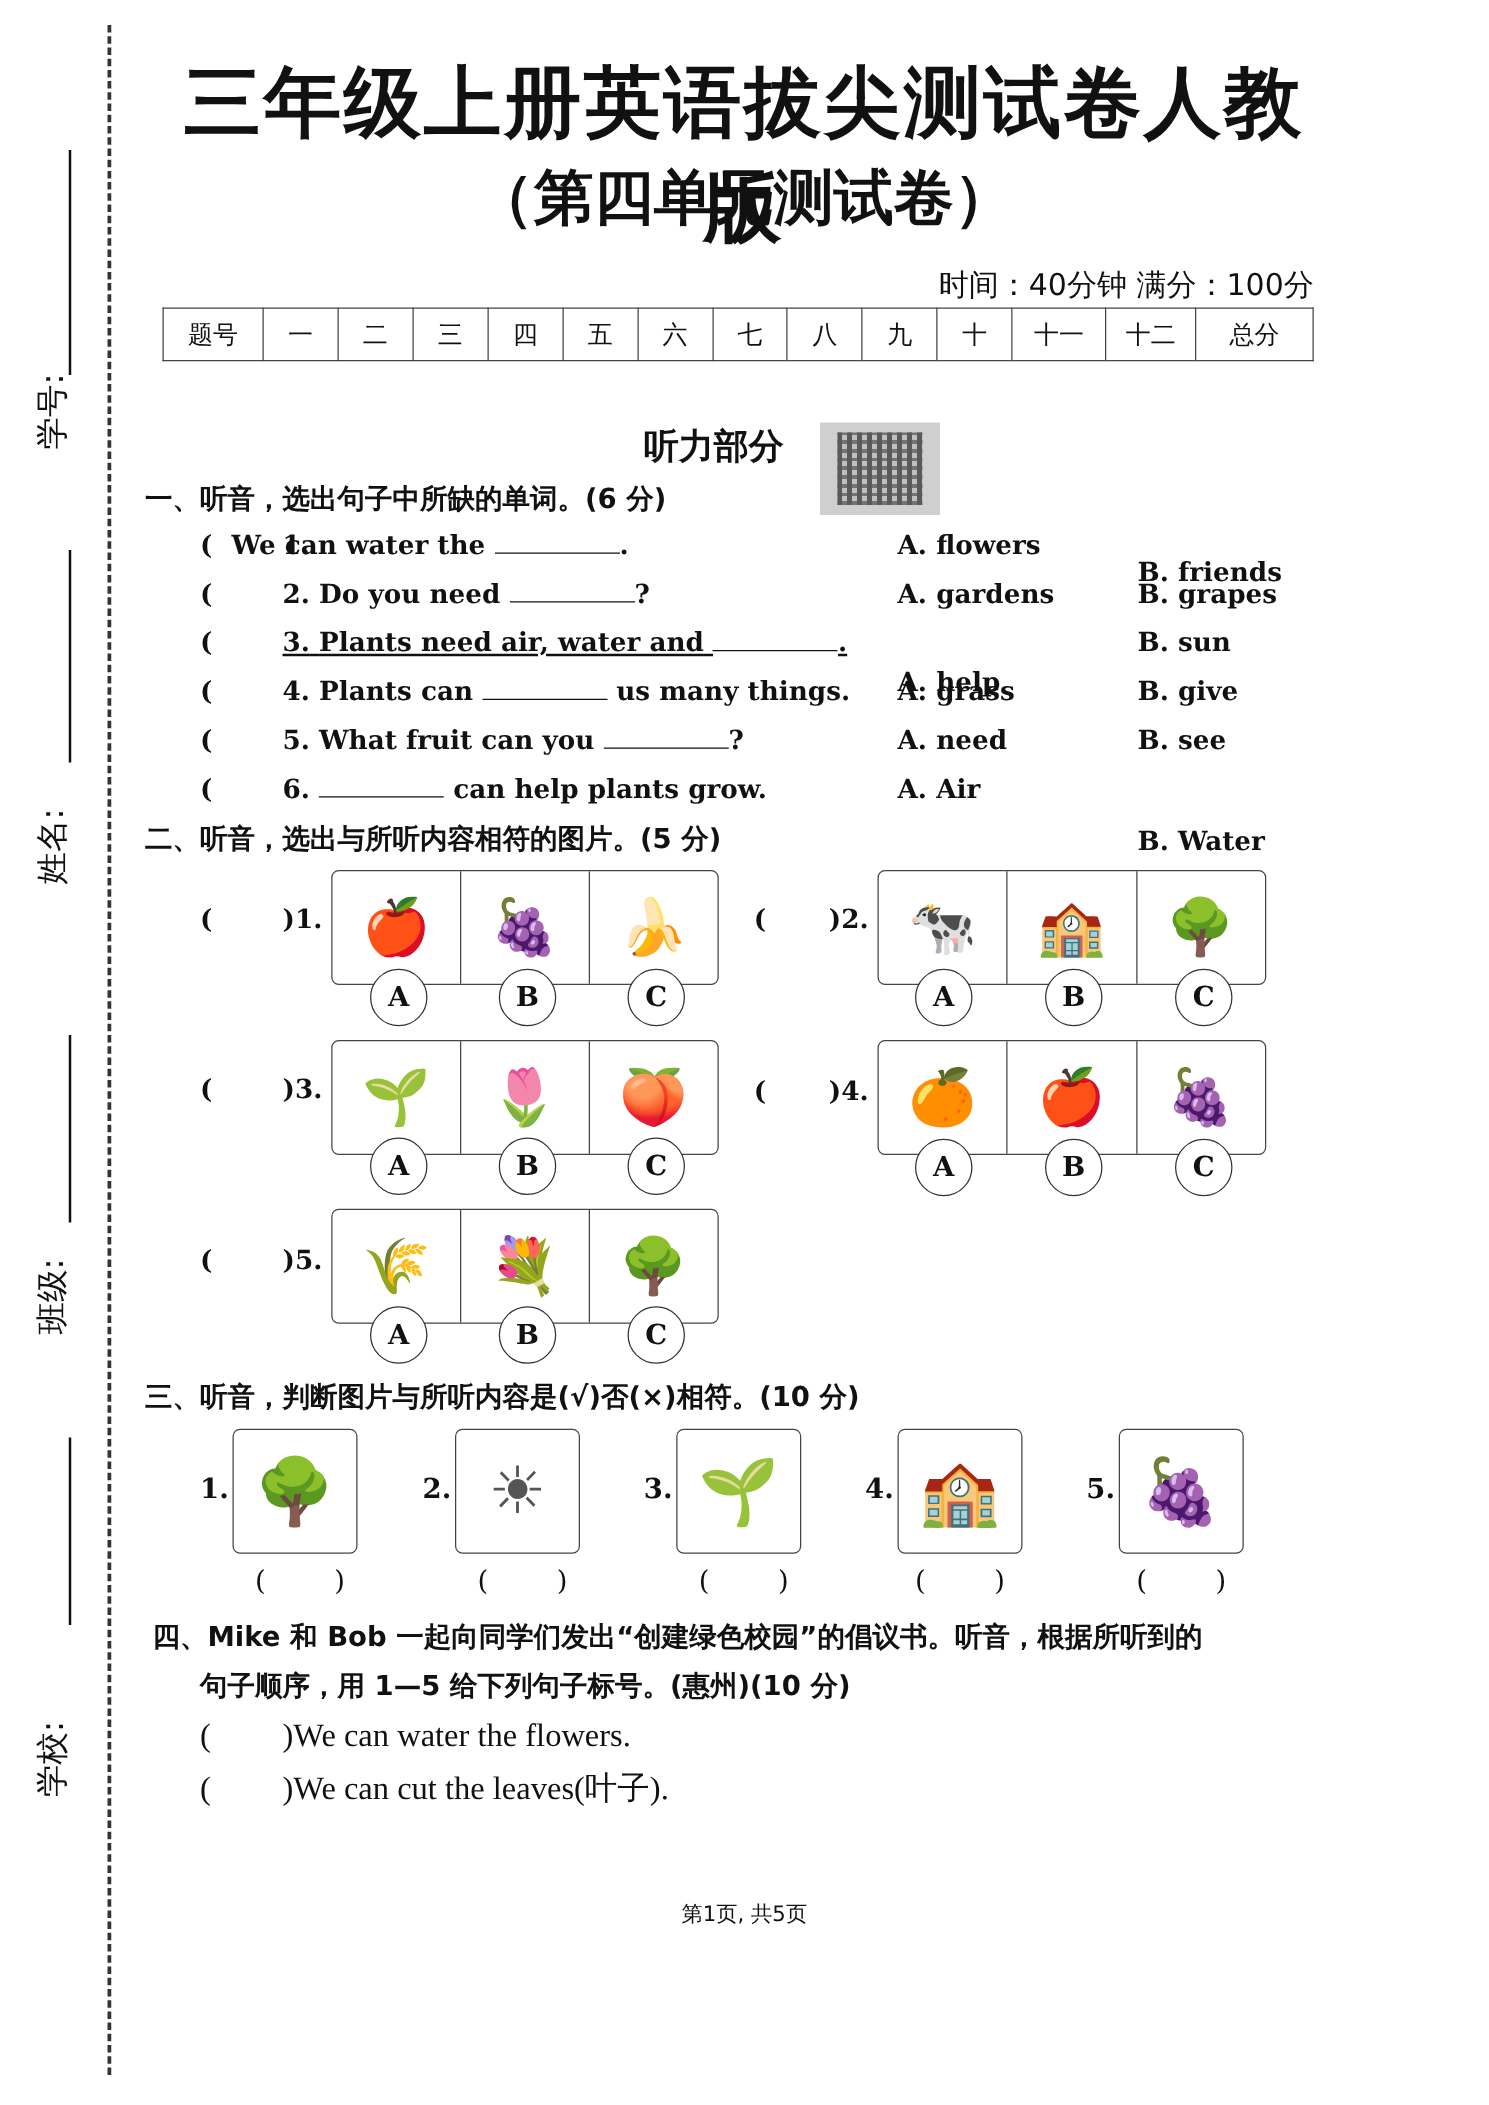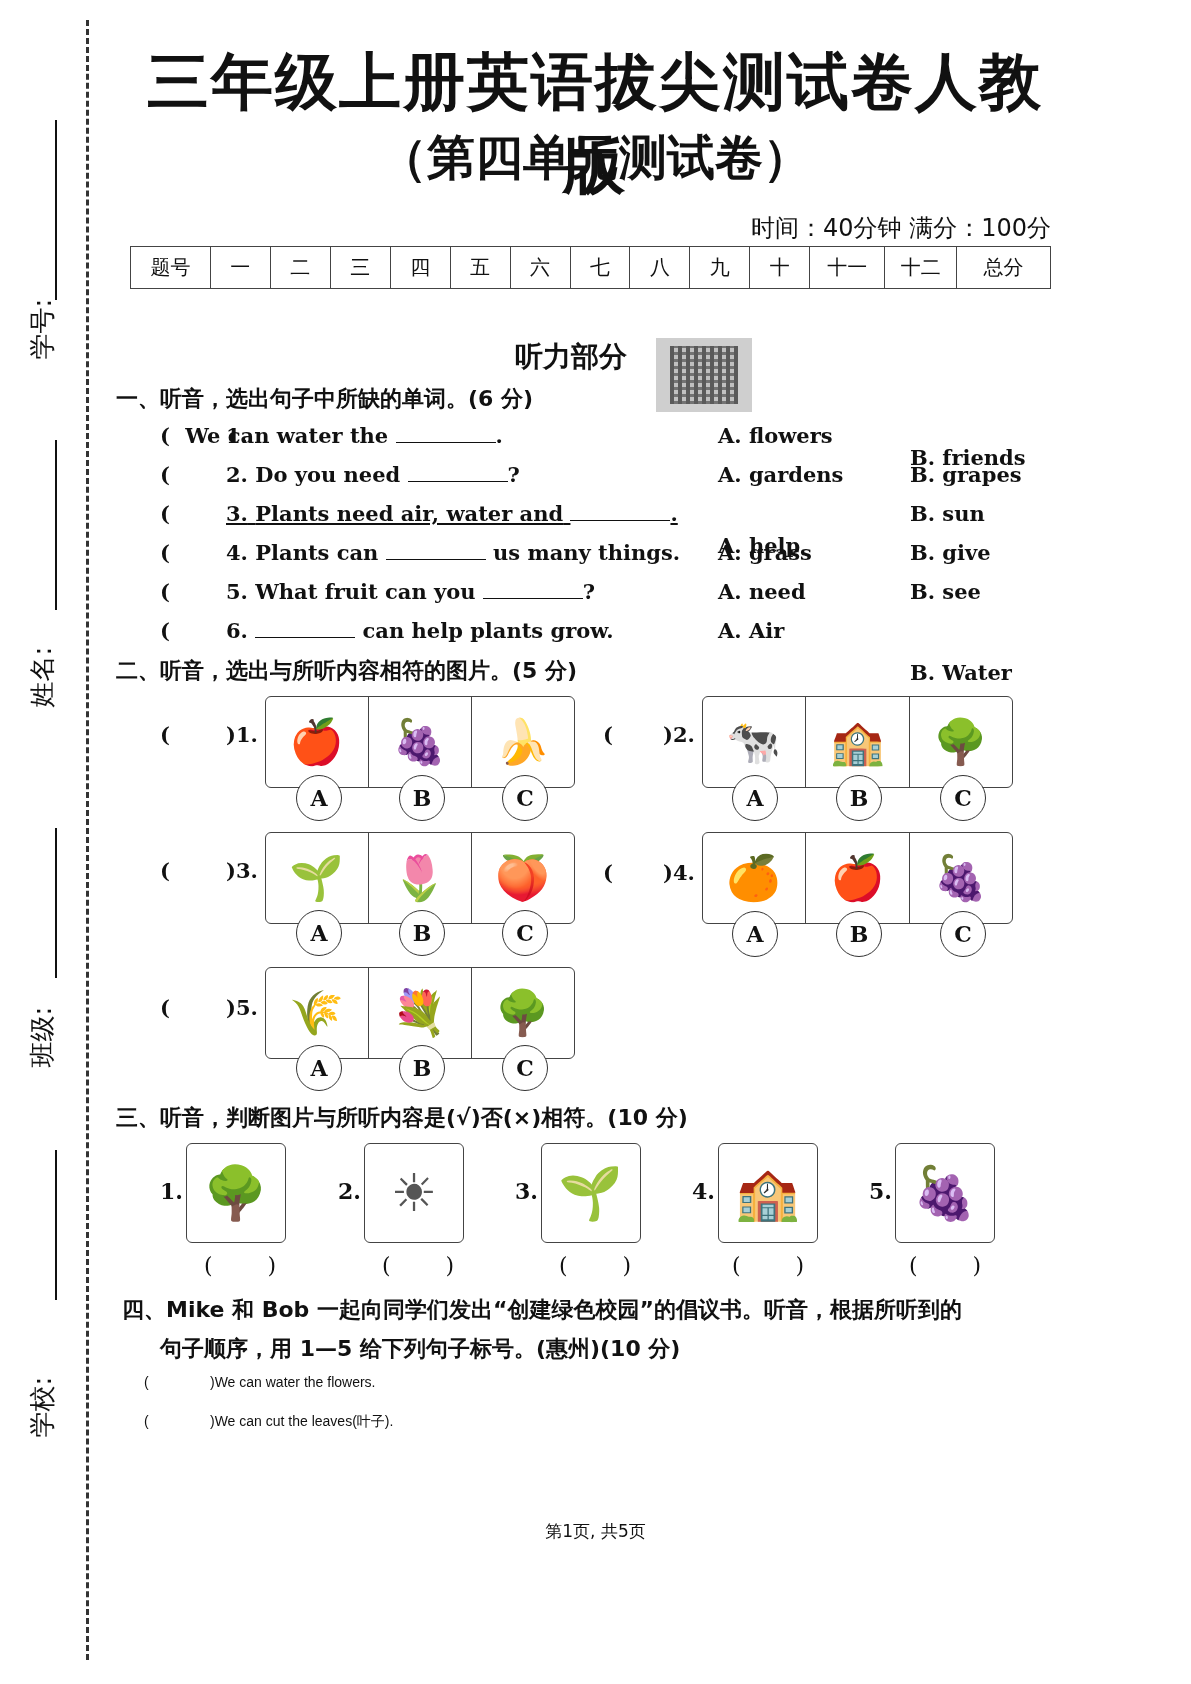--- a/index.html
+++ b/index.html
@@ -36,21 +36,21 @@
   .pbox { position: absolute; border: 1.5px solid #444; border-radius: 6px; display: flex; background: #fff; }
   .pcell { flex: 1; border-right: 1.5px solid #444; display: flex; align-items: center; justify-content: center; font-size: 44px; color: #555; }
   .pcell:last-child { border-right: none; }
   .letter { position: absolute; width: 46px; height: 46px; border: 1.5px solid #333; border-radius: 50%; background: #fff; text-align: center; line-height: 44px; font-size: 22px; font-weight: bold; }
 
   .jbox { position: absolute; width: 100px; height: 100px; border: 1.5px solid #444; border-radius: 6px; display: flex; align-items: center; justify-content: center; font-size: 52px; color: #555; }
   .jnum { position: absolute; font-size: 22px; font-weight: bold; }
   .jparen { position: absolute; font-size: 22px; width: 100px; display: flex; justify-content: space-between; padding: 0 14px; }
 
   .sec4-line { position: absolute; font-family: "DejaVu Sans", sans-serif; font-size: 22px; font-weight: bold; white-space: nowrap; }
-  .sec4-row { position: absolute; left: 144px; font-family: Liberation Sans, sans-serif; font-size: 14px; white-space: nowrap; }
+  .sec4-row { position: absolute; left: 160px; font-family: Liberation Serif, serif; font-size: 26px; white-space: nowrap; }
   .footer { position: absolute; left: 0; width: 1191px; top: 1520px; text-align: center; font-family: "DejaVu Sans", sans-serif; font-size: 17px; }
 </style>
 </head>
 <body>
 
 <div class="binding-line"></div>
 
 <div class="side-line" style="top:120px;height:180px;"></div>
 <div class="side-label" style="top:322px;">学号:</div>
 

